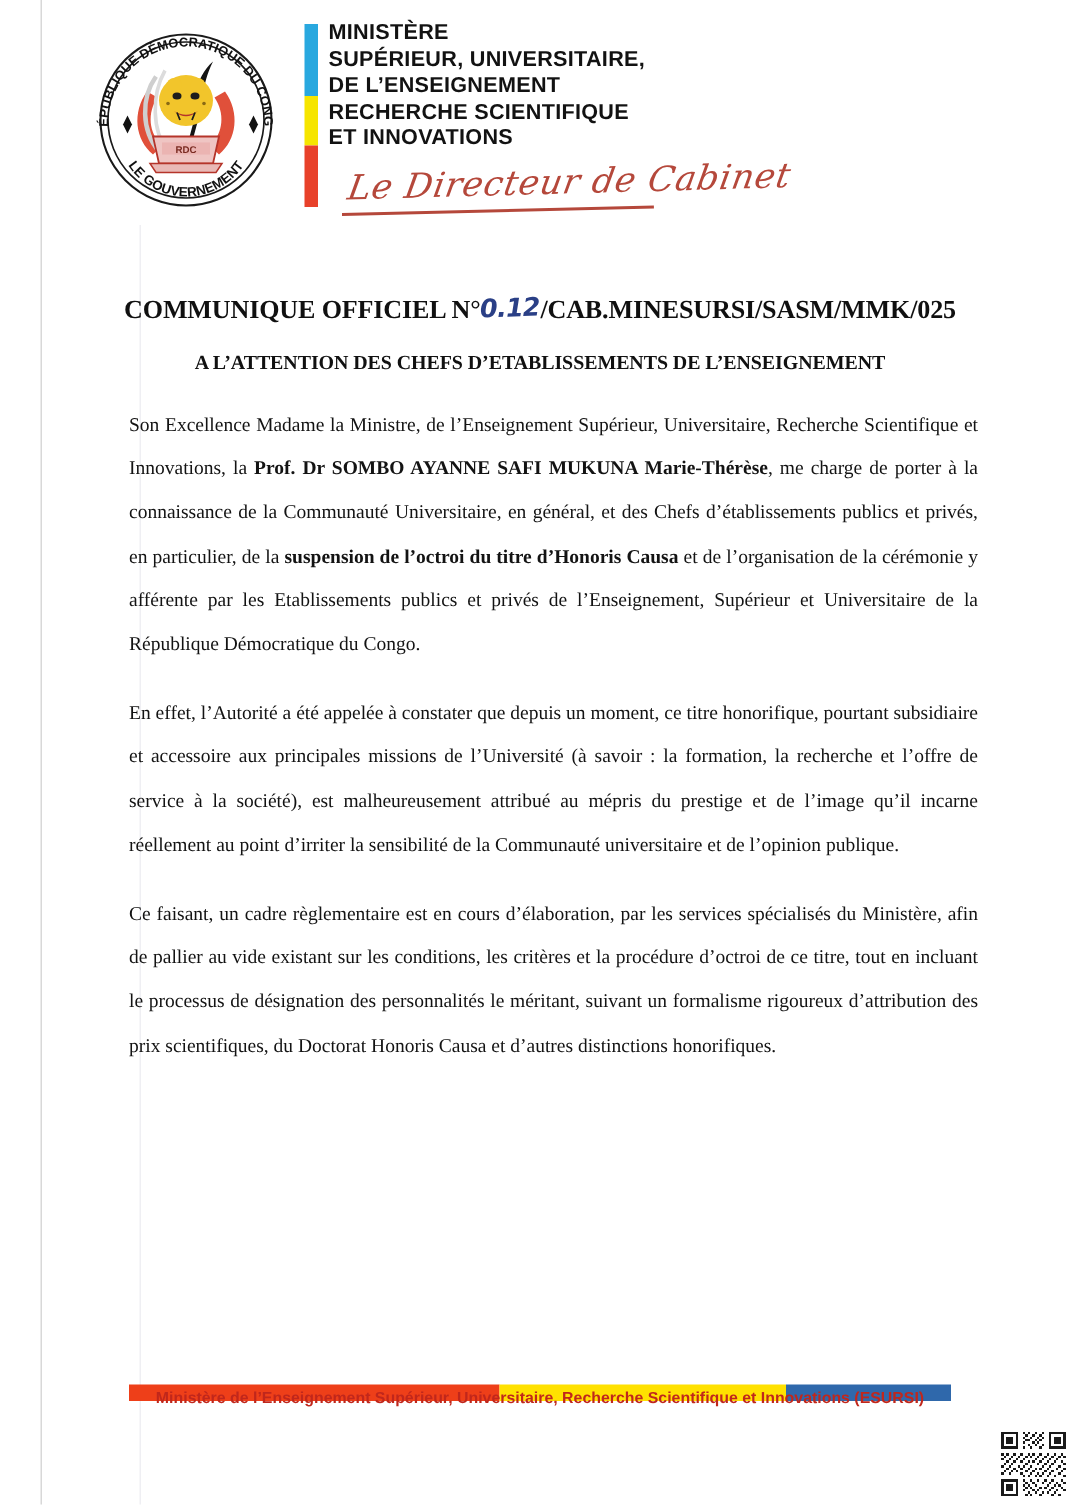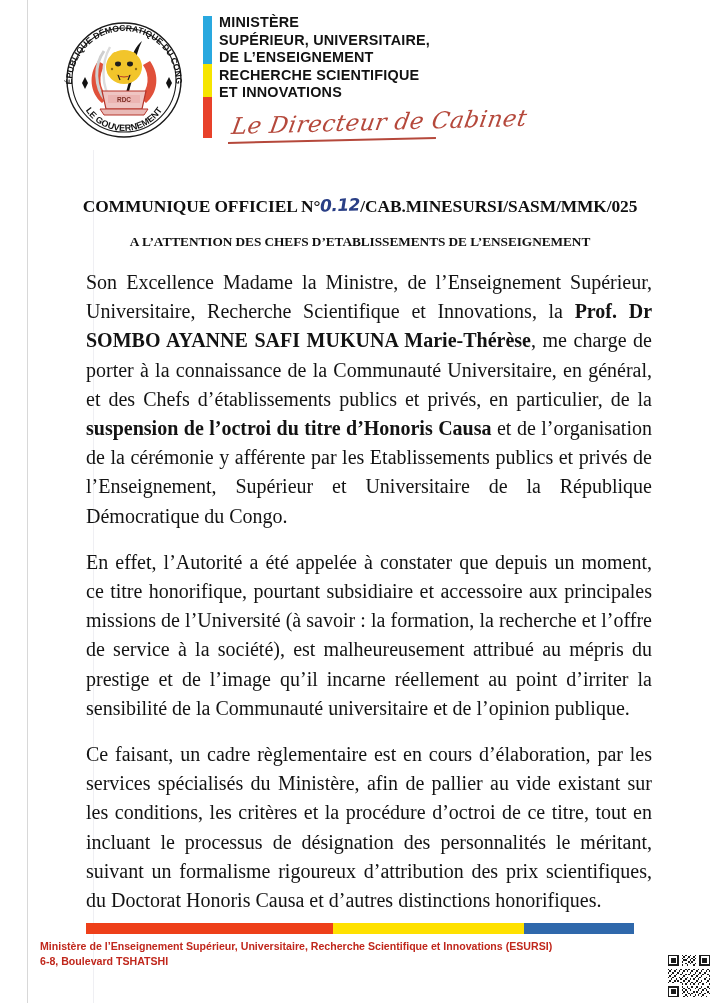--- a/index.html
+++ b/index.html
@@ -133,21 +133,21 @@
   }
 
   
   .body-text {
     position: absolute;
     left: 86px; top: 268px;
     width: 566px;
   }
   .para {
     font-family: "Liberation Serif", serif;
-    font-size: 20px;
+    font-size: 13px;
     line-height: 29.2px;
     text-align: justify;
     text-justify: inter-word;
     color: #131313;
     margin: 0 0 17px 0;
   }
   .para b { font-weight: bold; }
 
   
   .footer {
@@ -160,22 +160,23 @@
     left: 86px; top: 10px;
     width: 548px; height: 11px;
     display: flex;
   }
   .footer-bar .fb-red    { flex: 0 0 45%; background: #ee3f19; }
   .footer-bar .fb-yellow { flex: 0 0 35%; background: #ffe100; }
   .footer-bar .fb-blue   { flex: 1 1 auto; background: #2f68ab; }
 
   .footer-lines {
     position: absolute;
-    left: 40px; top: 26px;
+    left: 40px; top: 12px;
     width: 640px;
+    text-align: center;
     font-family: "Liberation Sans", sans-serif;
     font-weight: bold;
     color: #c0271c;
     font-size: 10.6px;
     line-height: 15.4px;
   }
   .footer-lines .addr { color: #c0271c; }
   .footer-lines .contact {
     color: #2f68ab;
     font-size: 10.4px;
@@ -271,21 +272,20 @@
 
 <div class="footer">
   <div class="footer-bar">
     <div class="fb-red"></div>
     <div class="fb-yellow"></div>
     <div class="fb-blue"></div>
   </div>
 
   <div class="footer-lines">
     <div class="addr">Ministère de l’Enseignement Supérieur, Universitaire, Recherche Scientifique et Innovations (ESURSI)</div>
-    <div class="addr">6-8, Boulevard TSHATSHI</div>
   </div>
 
   <div class="qr">
     <svg viewBox="0 0 29 29" width="46" height="46" shape-rendering="crispEdges">
       <rect width="29" height="29" fill="#ffffff"></rect>
       <g fill="#1a1a1a">
         <rect x="1" y="1" width="7" height="1"></rect>
           <rect x="1" y="7" width="7" height="1"></rect>
         <rect x="1" y="1" width="1" height="7"></rect>
           <rect x="7" y="1" width="1" height="7"></rect>

